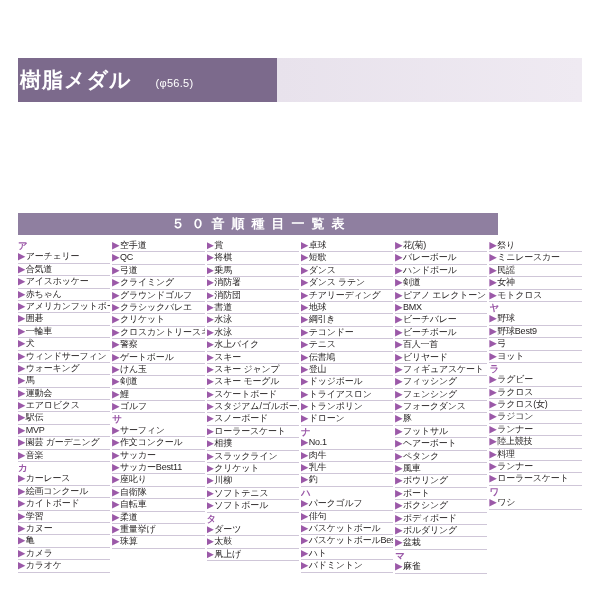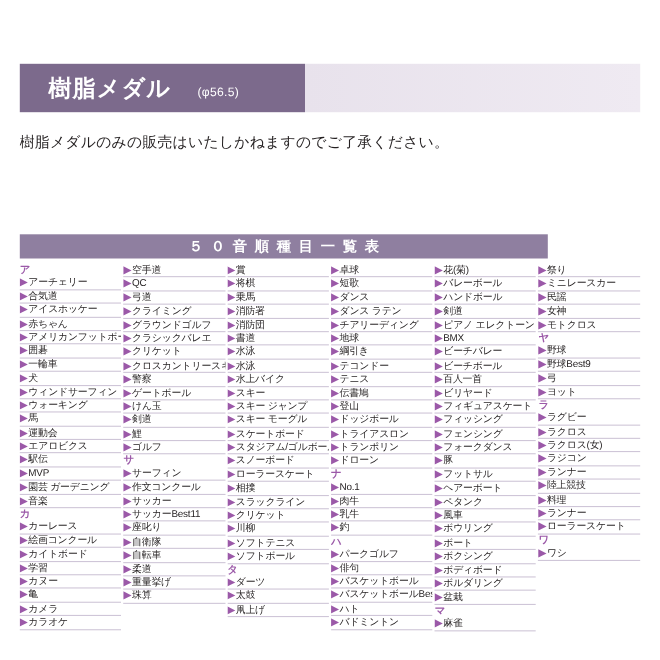--- a/index.html
+++ b/index.html
@@ -28,21 +28,21 @@
     top: 58px;
     width: 564px;
     height: 44px;
     background: linear-gradient(to right, #7c6a8c 0%, #7c6a8c 46%, #e8e2ec 46%, #efeaf2 100%);
     display: flex;
     align-items: center;
   }
   .banner-inner {
     display: flex;
     align-items: baseline;
-    padding-left: 26px;
+    padding-left: 2px;
     color: #ffffff;
   }
   .banner-title {
     font-size: 21px;
     font-weight: bold;
     letter-spacing: 1px;
   }
   .banner-sub {
     font-size: 11px;
     margin-left: 24px;
@@ -130,21 +130,20 @@
 <div class="page">
 
   <div class="banner">
     <div class="banner-inner">
       <span class="banner-title">樹脂メダル</span>
       <span class="banner-sub">(φ56.5)</span>
     </div>
   </div>
 
   <div class="intro">
-    <div>樹脂メダルのみの販売はいたしかねますのでご了承ください。</div>
   </div>
 
   <div class="list-title">５０音順種目一覧表</div>
 
   <div class="columns" id="columns">
       <div class="col">
         <ul>
           <li class="entry head">ア</li>
           <li class="entry item"><span class="bullet">▶</span><span>アーチェリー</span></li>
           <li class="entry item"><span class="bullet">▶</span><span>合気道</span></li>

